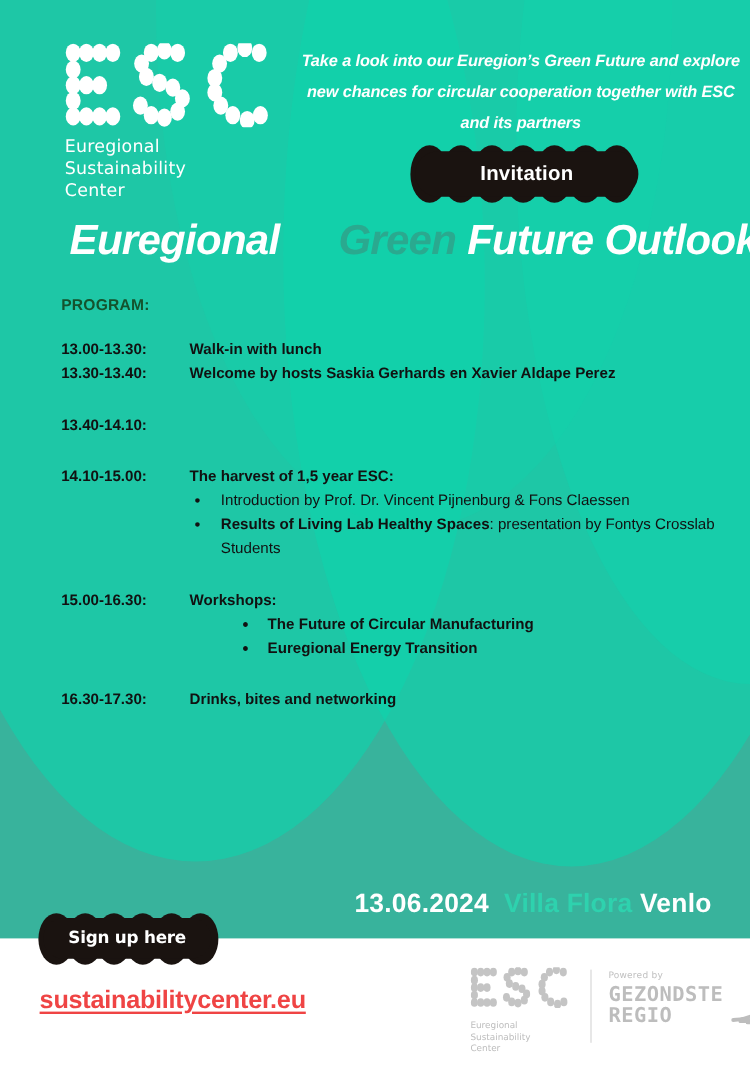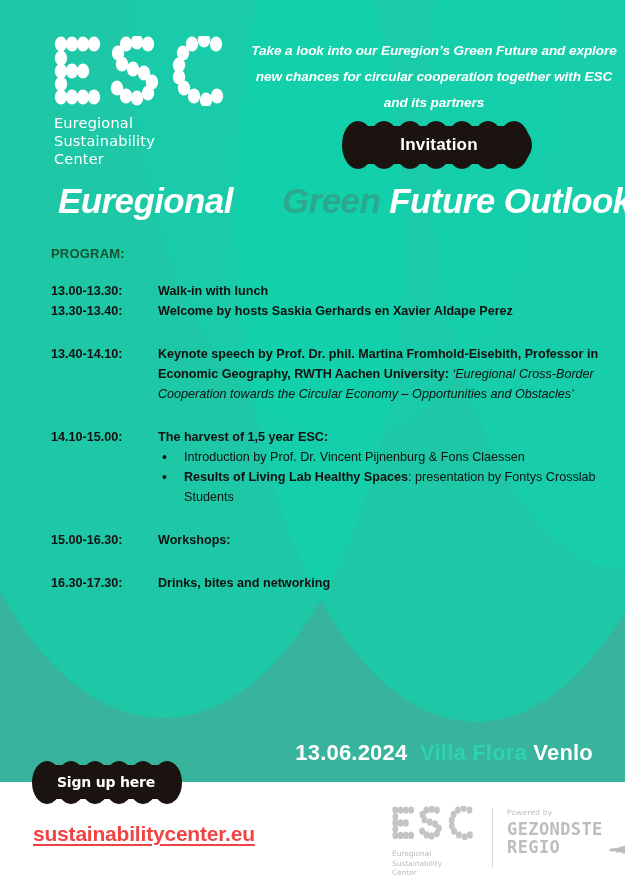--- a/index.html
+++ b/index.html
@@ -365,24 +365,20 @@
       <div class="time">13.30-13.40:</div>
       <div class="body">
         <span class="b">Welcome by hosts Saskia Gerhards en Xavier Aldape Perez</span>
       </div>
     </div>
 
     <div class="prog-gap-m"></div>
 
     <div class="prog-row">
       <div class="time">13.40-14.10:</div>
-      <div class="body">
-        <span class="b">Keynote speech by Prof. Dr. phil. Martina Fromhold-Eisebith, Professor in Economic Geography, RWTH Aachen University:</span>
-        <span class="i">‘Euregional Cross-Border Cooperation towards the Circular Economy – Opportunities and Obstacles’</span>
-      </div>
     </div>
 
     <div class="prog-gap-m"></div>
 
     <div class="prog-row">
       <div class="time">14.10-15.00:</div>
       <div class="body">
         <div class="b">The harvest of 1,5 year ESC:</div>
         <ul class="bullets">
           <li><span class="b"></span><span>Introduction by Prof. Dr. Vincent Pijnenburg &amp; Fons Claessen</span></li>
@@ -390,20 +386,24 @@
         </ul>
       </div>
     </div>
 
     <div class="prog-gap-m"></div>
 
     <div class="prog-row">
       <div class="time">15.00-16.30:</div>
       <div class="body">
         <div class="b">Workshops:</div>
+        <ul class="bullets indent2">
+          <li>The Future of Circular Manufacturing</li>
+          <li>Euregional Energy Transition</li>
+        </ul>
       </div>
     </div>
 
     <div class="prog-gap-m"></div>
 
     <div class="prog-row">
       <div class="time">16.30-17.30:</div>
       <div class="body">
         <span class="b">Drinks, bites and networking</span>
       </div>

